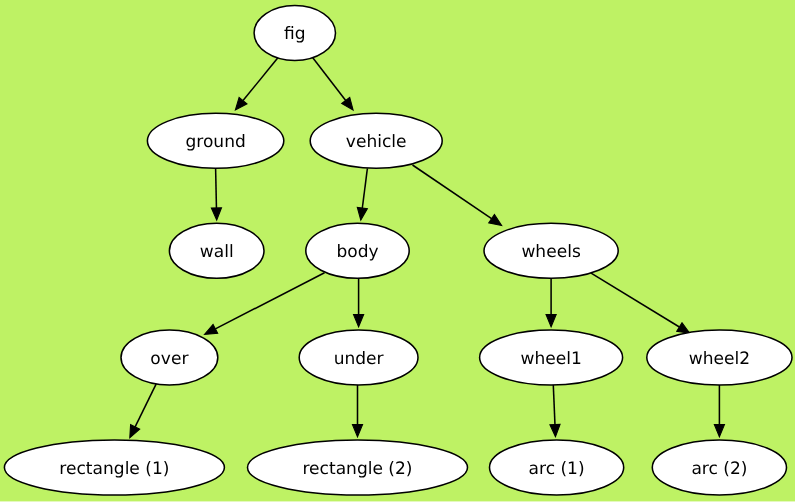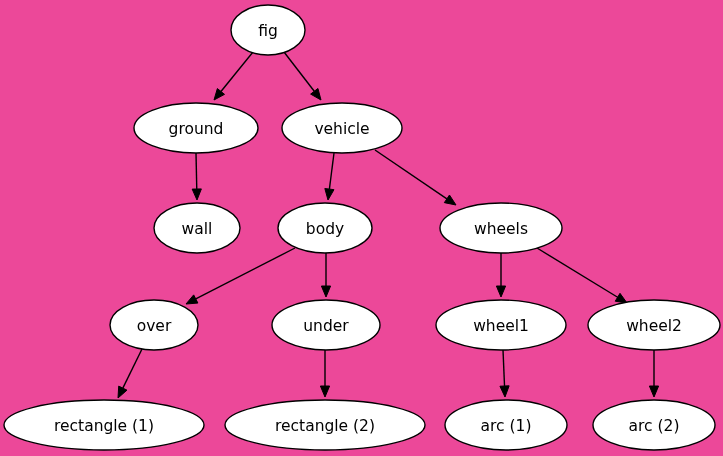--- a/index.html
+++ b/index.html
@@ -11,21 +11,21 @@
   body {
     width: 723px;
     height: 456px;
     font-family: "DejaVu Sans", sans-serif;
     overflow: hidden;
   }
   #graph-canvas {
     position: relative;
     width: 723px;
     height: 456px;
-    background: #ec4899;
+    background: #bef264;
   }
   #graph-svg {
     position: absolute;
     left: 0;
     top: 0;
     width: 723px;
     height: 456px;
   }
   .node-ellipse {
     fill: #ffffff;

